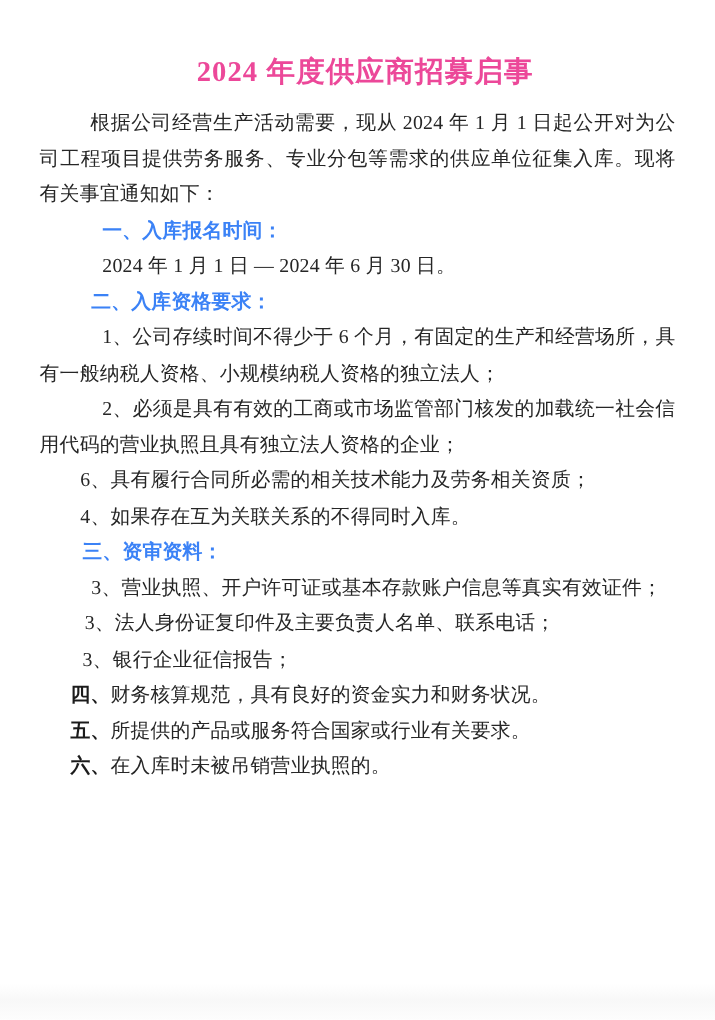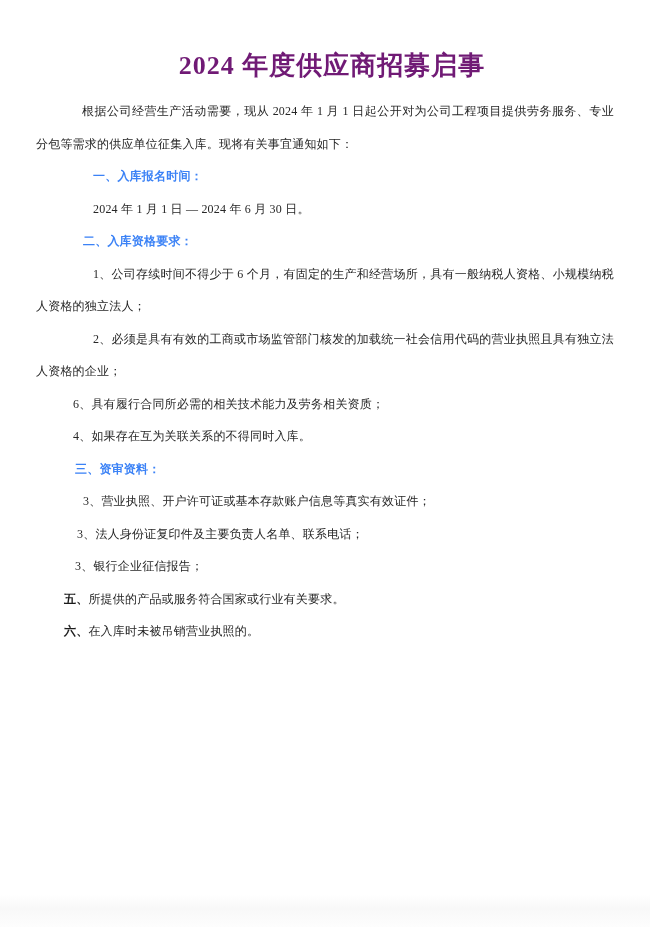--- a/index.html
+++ b/index.html
@@ -22,24 +22,24 @@
     width: 578px;
   }
   .doc-title {
     font-size: 26px;
     font-weight: 700;
     letter-spacing: 1px;
     text-align: center;
     margin: 47px 0 10px 0;
     line-height: 38px;
     padding-left: 14px; 
-    color: #701a75;
+    color: #ec4899;
   }
   .para {
-    font-size: 12px;
+    font-size: 18px;
     line-height: 32.5px;
     margin: 0;
     text-align: justify;
     letter-spacing: 0.2px;
     color: #262626;
   }
   .heading {
     font-weight: 700;
     color: #3b82f6;
   }
@@ -82,18 +82,19 @@
 
   <p class="para heading ind-m">三、资审资料：</p>
 
   <p class="para ind-l">3、营业执照、开户许可证或基本存款账户信息等真实有效证件；</p>
 
   <p class="para ind-m2">3、法人身份证复印件及主要负责人名单、联系电话；</p>
 
   <p class="para ind-m">3、银行企业征信报告；</p>
 
 
+  <p class="para ind-s"><span class="marker">四、</span><span>财务核算规范，具有良好的资金实力和财务状况。</span></p>
 
   <p class="para ind-s"><span class="marker">五、</span><span>所提供的产品或服务符合国家或行业有关要求。</span></p>
 
   <p class="para ind-s"><span class="marker">六、</span><span>在入库时未被吊销营业执照的。</span></p>
 
 </div>
 
 </body></html>

